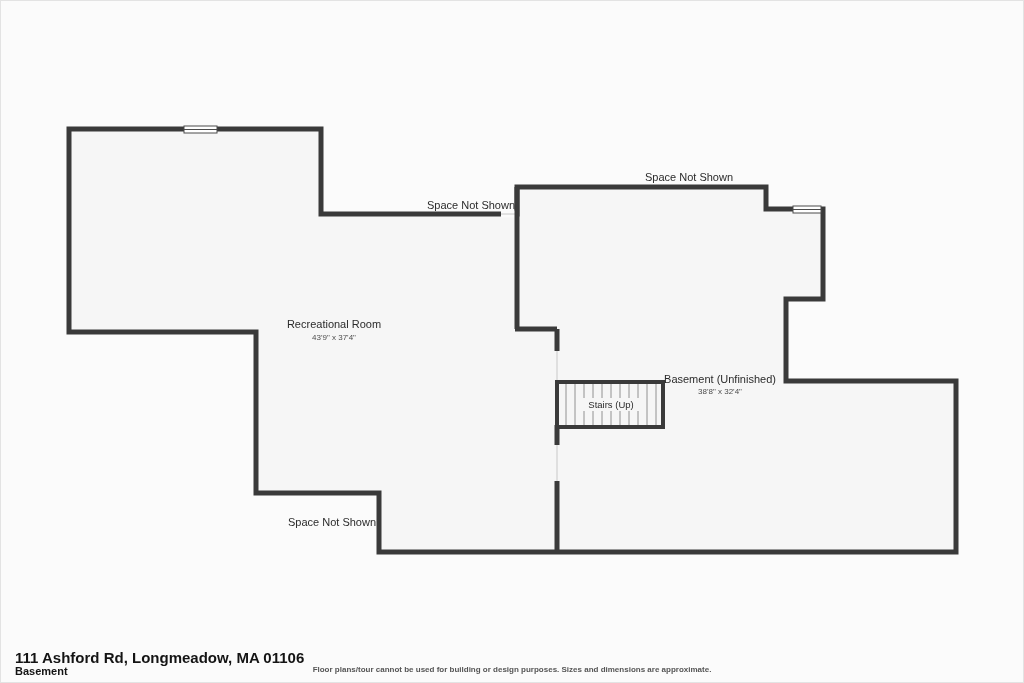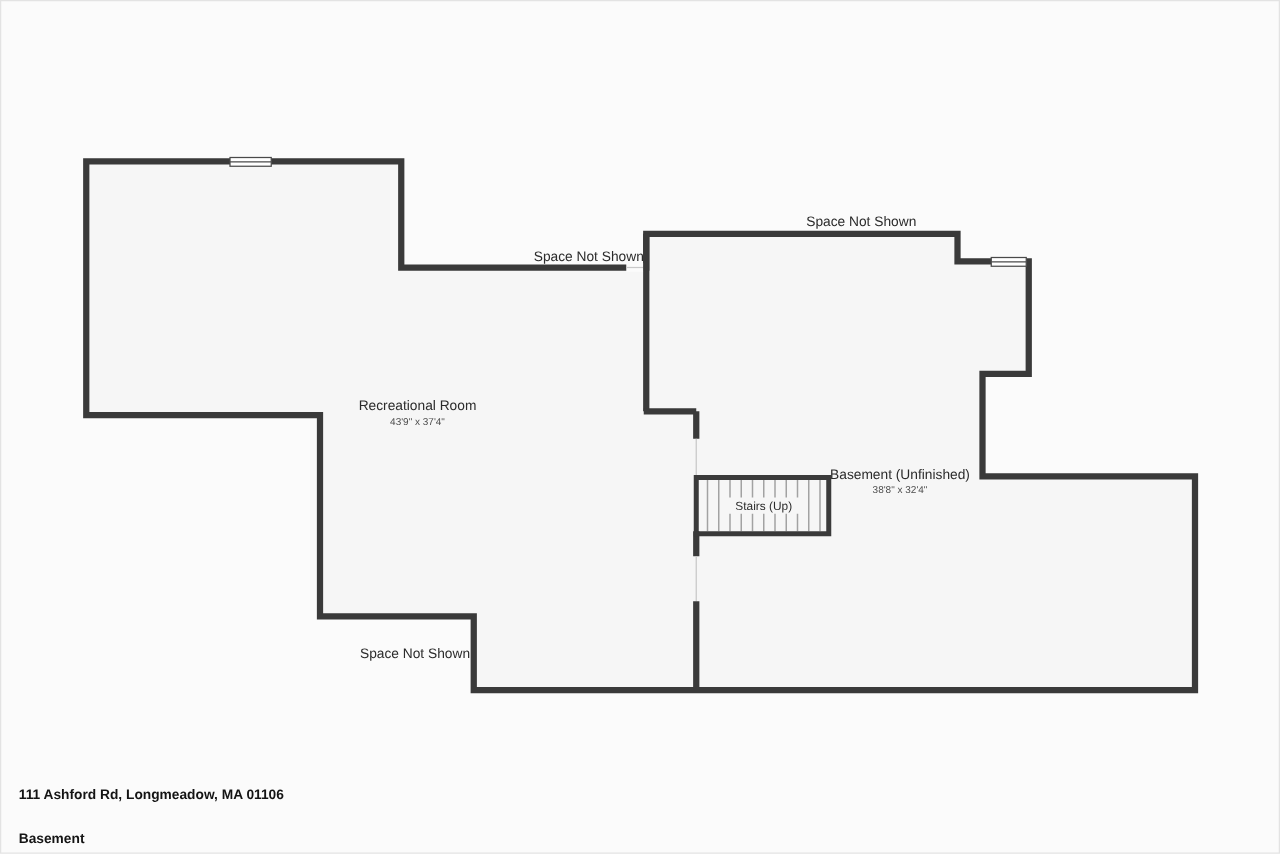--- a/index.html
+++ b/index.html
@@ -83,22 +83,22 @@
     font-size: 9.5px;
     fill: #2b2b2b;
   }
   .lbl-bg {
     fill: var(--room-fill);
   }
   
   .address {
     position: absolute;
     left: 14px;
-    top: 629px;
-    font-size: 11px;
+    top: 648px;
+    font-size: 15px;
     font-weight: bold;
     color: #141414;
   }
   .floor-name {
     position: absolute;
     left: 14px;
     top: 664px;
     font-size: 11px;
     font-weight: bold;
     color: #141414;
@@ -156,14 +156,15 @@
 
     <text class="lbl" text-anchor="middle" x="333" y="327">Recreational Room</text>
     <text class="dims" text-anchor="middle" x="333" y="339">43'9" x 37'4"</text>
 
     <text class="lbl" text-anchor="middle" x="719" y="382">Basement (Unfinished)</text>
     <text class="dims" text-anchor="middle" x="719" y="393">38'8" x 32'4"</text>
   </svg>
 
   <div class="address">111 Ashford Rd, Longmeadow, MA 01106</div>
   <div class="floor-name">Basement</div>
+  <div class="disclaimer">Floor plans/tour cannot be used for building or design purposes. Sizes and dimensions are approximate.</div>
 
 </div>
 
 </body></html>

